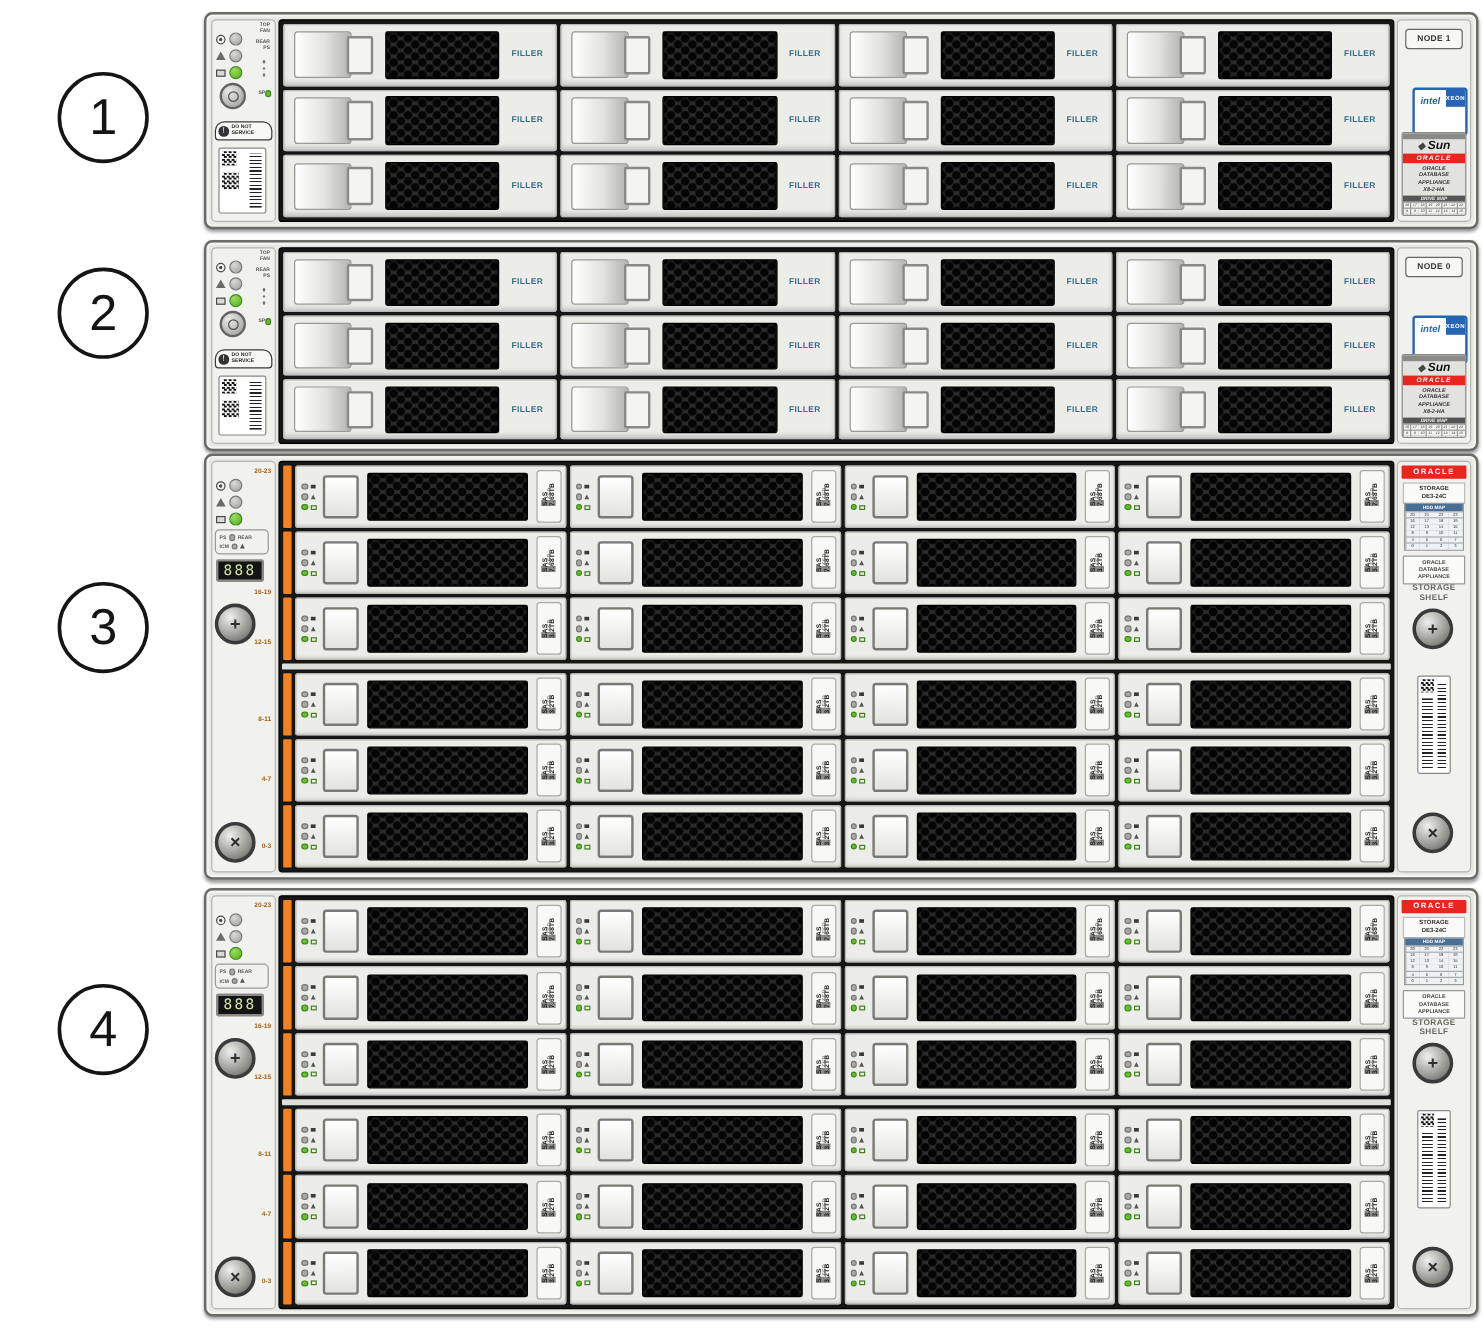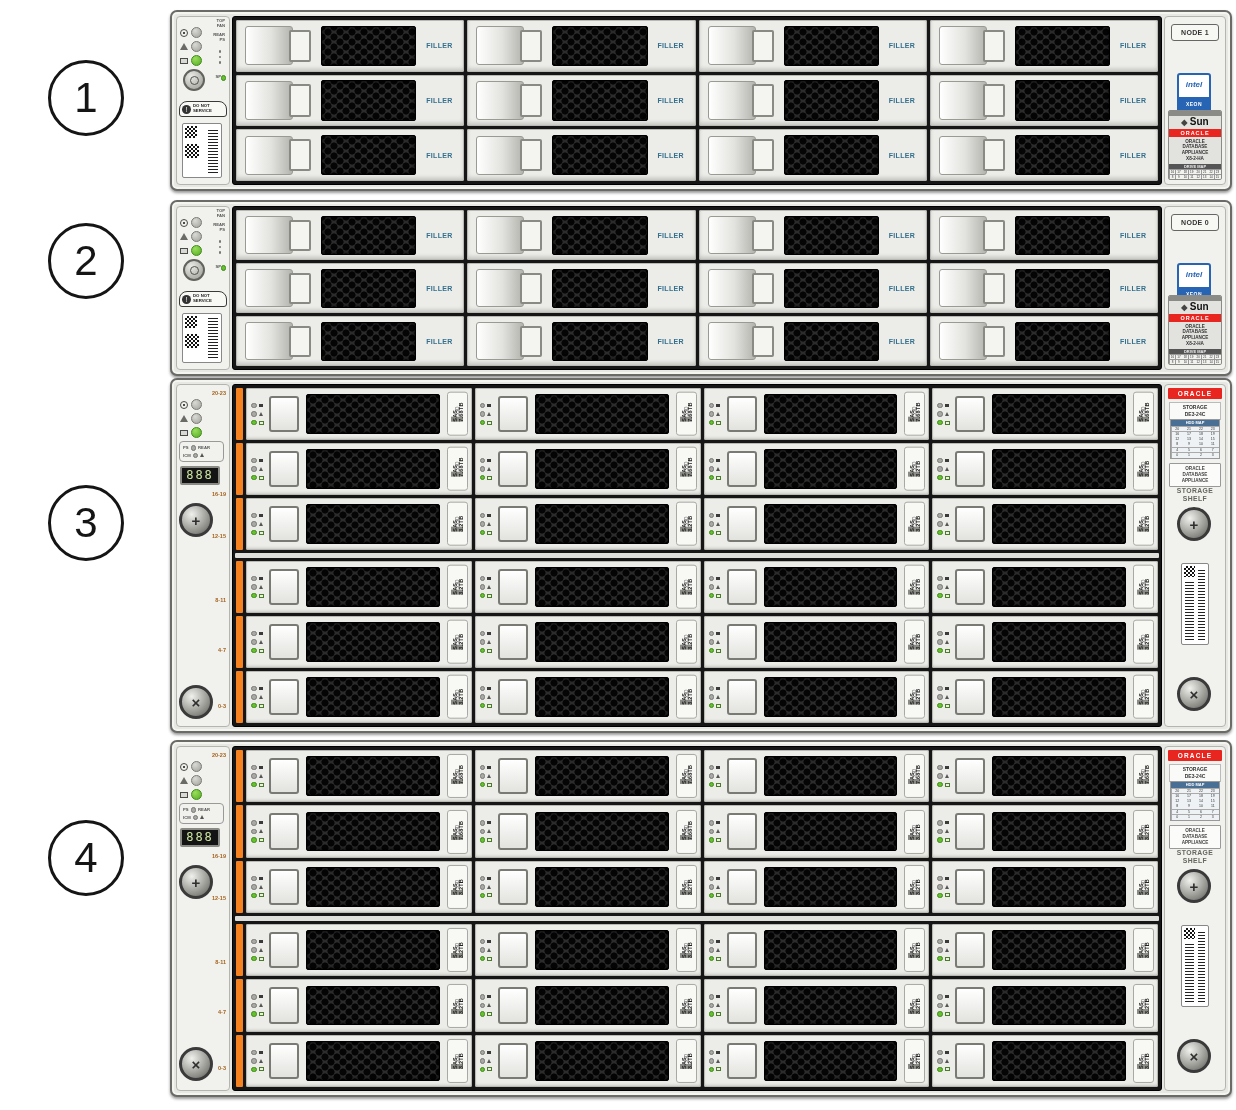--- a/index.html
+++ b/index.html
@@ -49,24 +49,24 @@
   .mdot{width:2.5px;height:2.5px;border-radius:50%;background:#777;}
   .pwr{position:absolute;width:22px;height:22px;border-radius:50%;background:radial-gradient(circle at 35% 30%,#eaeae6,#9a9a94);border:2px solid #63635e;box-sizing:border-box;display:flex;align-items:center;justify-content:center;}
   .pwr .pin{width:9px;height:9px;border:1.5px solid #52524e;border-radius:50%;box-sizing:border-box;}
   .dns{position:absolute;background:#f8f8f5;border:1.5px solid #3a3a3a;border-radius:8px 8px 3px 3px;display:flex;align-items:center;gap:2px;padding:0 2px;box-sizing:border-box;}
   .dnsicon{width:9px;height:9px;border-radius:50%;background:#333;color:#fff;font-size:7px;line-height:9px;text-align:center;flex:none;}
   .dnstext{font-size:4.3px;font-weight:bold;color:#222;line-height:1.15;}
   .nbarcode{position:absolute;background:#fff;border:1px solid #888;border-radius:2px;overflow:hidden;}
   .qr{position:absolute;background:repeating-conic-gradient(#111 0% 25%, #fff 0% 50%) 0 0/4px 4px;}
   .stripes{position:absolute;background:repeating-linear-gradient(0deg,#222 0 1px,transparent 1px 3px);}
   .nbadge{position:absolute;top:7px;left:6px;right:6px;height:15px;border:1.5px solid #666;border-radius:3px;background:#f7f7f4;font-size:7px;font-weight:bold;color:#333;text-align:center;line-height:15px;letter-spacing:.3px;}
-  .intel{position:absolute;top:56px;left:12px;width:34px;height:40px;border:2px solid #2864b4;border-radius:3px;background:#fff;box-sizing:border-box;display:flex;flex-direction:column;overflow:hidden;}
+  .intel{position:absolute;top:56px;left:12px;width:46px;height:40px;border:2px solid #2864b4;border-radius:3px;background:#fff;box-sizing:border-box;display:flex;flex-direction:row;overflow:hidden;}
   .ilogo{flex:1;font-size:8px;font-weight:bold;color:#2864b4;font-style:italic;text-align:center;line-height:20px;}
   .ixeon{height:14px;background:#2864b4;color:#fff;font-size:5px;font-weight:bold;text-align:center;line-height:14px;letter-spacing:.5px;}
-  .brand{position:absolute;left:3px;right:3px;bottom:4px;height:68px;background:#e2e2de;border:1px solid #8a8a86;border-radius:2px;overflow:hidden;}
+  .brand{position:absolute;left:3px;right:3px;bottom:4px;height:68px;background:#e2e2de;border:1px solid #8a8a86;border-radius:2px;overflow:hidden;font-style:italic;}
   .cap{height:5px;background:#8a8a86;}
   .sunrow{font-size:10px;font-weight:bold;color:#111;text-align:center;line-height:12px;}
   .sundi{color:#444;font-size:8px;}
   .obar{height:8px;background:#e8261f;color:#fff;font-size:5.5px;font-weight:bold;text-align:center;line-height:8px;letter-spacing:1px;}
   .prod{font-size:4.6px;font-weight:bold;color:#333;text-align:center;line-height:1.3;padding:1.5px 0;}
   .dmt{background:#555;color:#eee;font-size:4px;font-weight:bold;text-align:center;line-height:5.5px;}
   .dmg{display:grid;gap:.5px;background:#999;padding:.5px;}
   .dmc{background:#f2f2ef;font-size:3px;text-align:center;line-height:4.2px;color:#333;}
   
   .rlab{position:absolute;right:3px;font-size:5.5px;font-weight:bold;color:#a4621c;}

